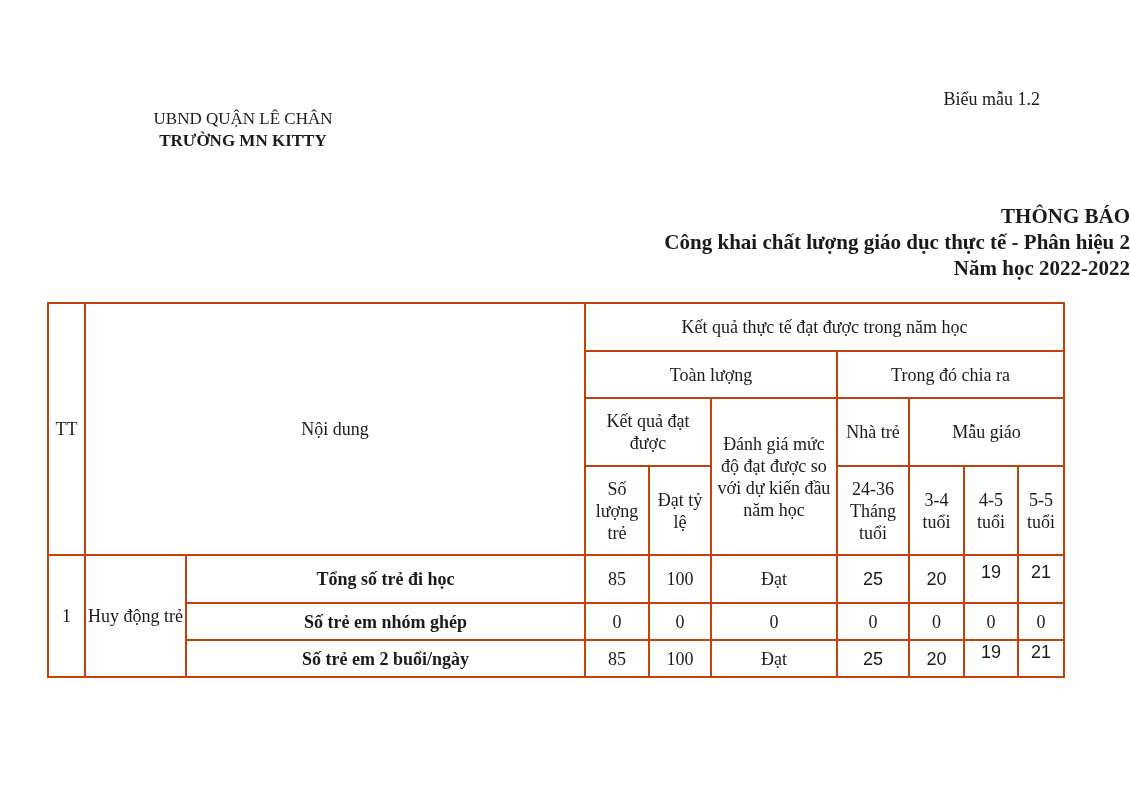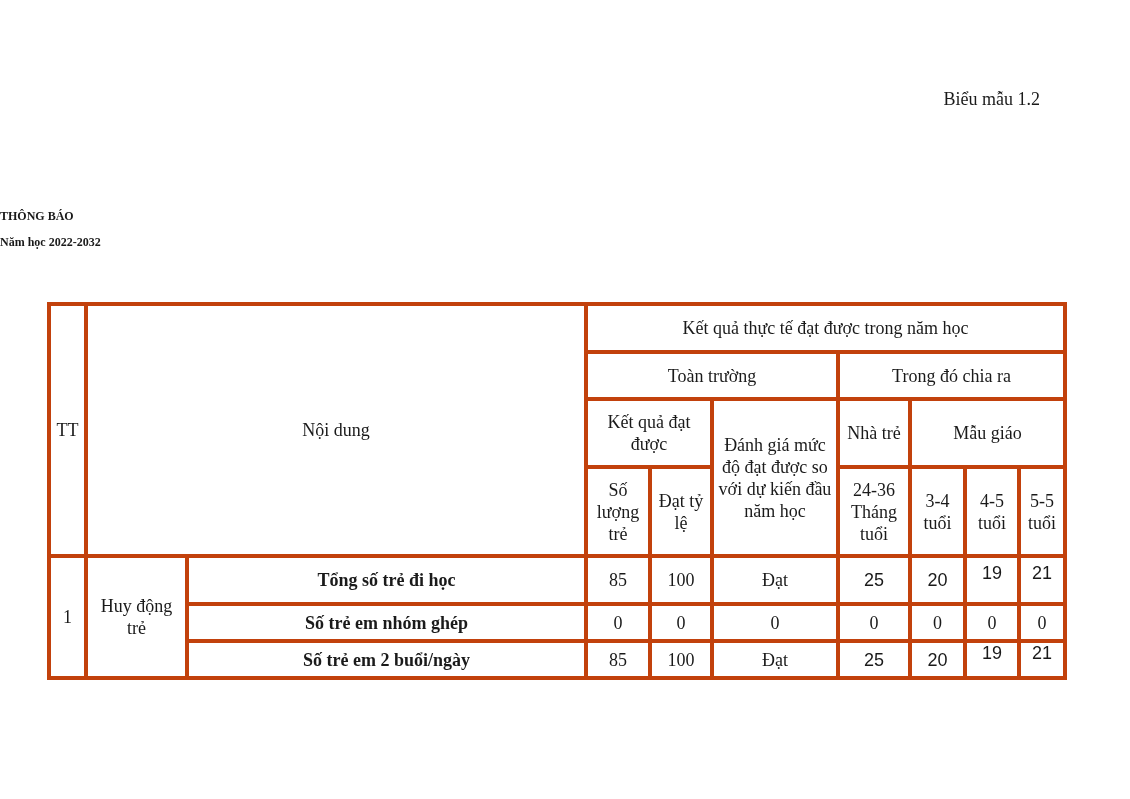--- a/index.html
+++ b/index.html
@@ -19,56 +19,61 @@
   }
   .agency {
     position: absolute; top: 108px; left: 138px;
     width: 210px; text-align: center;
     font-size: 17px; line-height: 22px;
   }
   .agency .line2 { font-weight: bold; }
 
   .title-block {
     position: absolute; top: 203px; left: 0; width: 1130px;
-    text-align: left;
-    font-weight: bold; font-size: 12px; line-height: 26px;
+    text-align: right;
+    font-weight: bold; font-size: 21px; line-height: 26px;
   }
 
   table.main {
     position: absolute; left: 47px; top: 302px;
     width: 1016px;
     border-collapse: collapse; table-layout: fixed;
     font-size: 18px; line-height: 22px;
   }
   table.main td {
-    border: 4px solid #c2410c;
+    border: 2px solid #c2410c;
     text-align: center; vertical-align: middle;
     padding: 2px;
     overflow: hidden;
   }
   td.hdr-bottom { border-bottom-width: 3px; }
   td.top-align { vertical-align: top; padding-top: 9px; }
   td.label-cell { text-align: left; padding-left: 10px; font-weight: bold; }
   .sans-num {
     font-family: "Liberation Sans", "DejaVu Sans", sans-serif;
     font-size: 18px;
   }
   .raise { position: relative; top: -7px; display: inline-block; }
 </style>
 </head>
 <body>
 
 <div class="page">
 
   <div class="form-code">Biểu mẫu 1.2</div>
 
+  <div class="agency">
+    <div class="line1">UBND QUẬN LÊ CHÂN</div>
+    <div class="line2">TRƯỜNG MN KITTY</div>
+  </div>
 
   <div class="title-block">
     <div>THÔNG BÁO</div>
-    <div>Năm học 2022-2032</div>
+    <div>Công khai chất lượng giáo dục thực tế - Phân hiệu 2</div>
+    <div>Năm học 2022-2022</div>
   </div>
 
   <table class="main">
     <colgroup>
       <col style="width:37px">
       <col style="width:101px">
       <col style="width:399px">
       <col style="width:64px">
       <col style="width:62px">
       <col style="width:126px">
@@ -86,21 +91,21 @@
       <td rowspan="4" colspan="2" class="hdr-bottom">
         <span>Nội dung</span>
       </td>
       <td colspan="7">
         <span>Kết quả thực tế đạt được trong năm học</span>
       </td>
     </tr>
 
     <tr style="height:47px">
       <td colspan="3">
-        <span>Toàn trường</span>
+        <span>Toàn lượng</span>
       </td>
       <td colspan="4">
         <span>Trong đó chia ra</span>
       </td>
     </tr>
 
     <tr style="height:68px">
       <td colspan="2">
         <span>Kết quả đạt được</span>
       </td>

